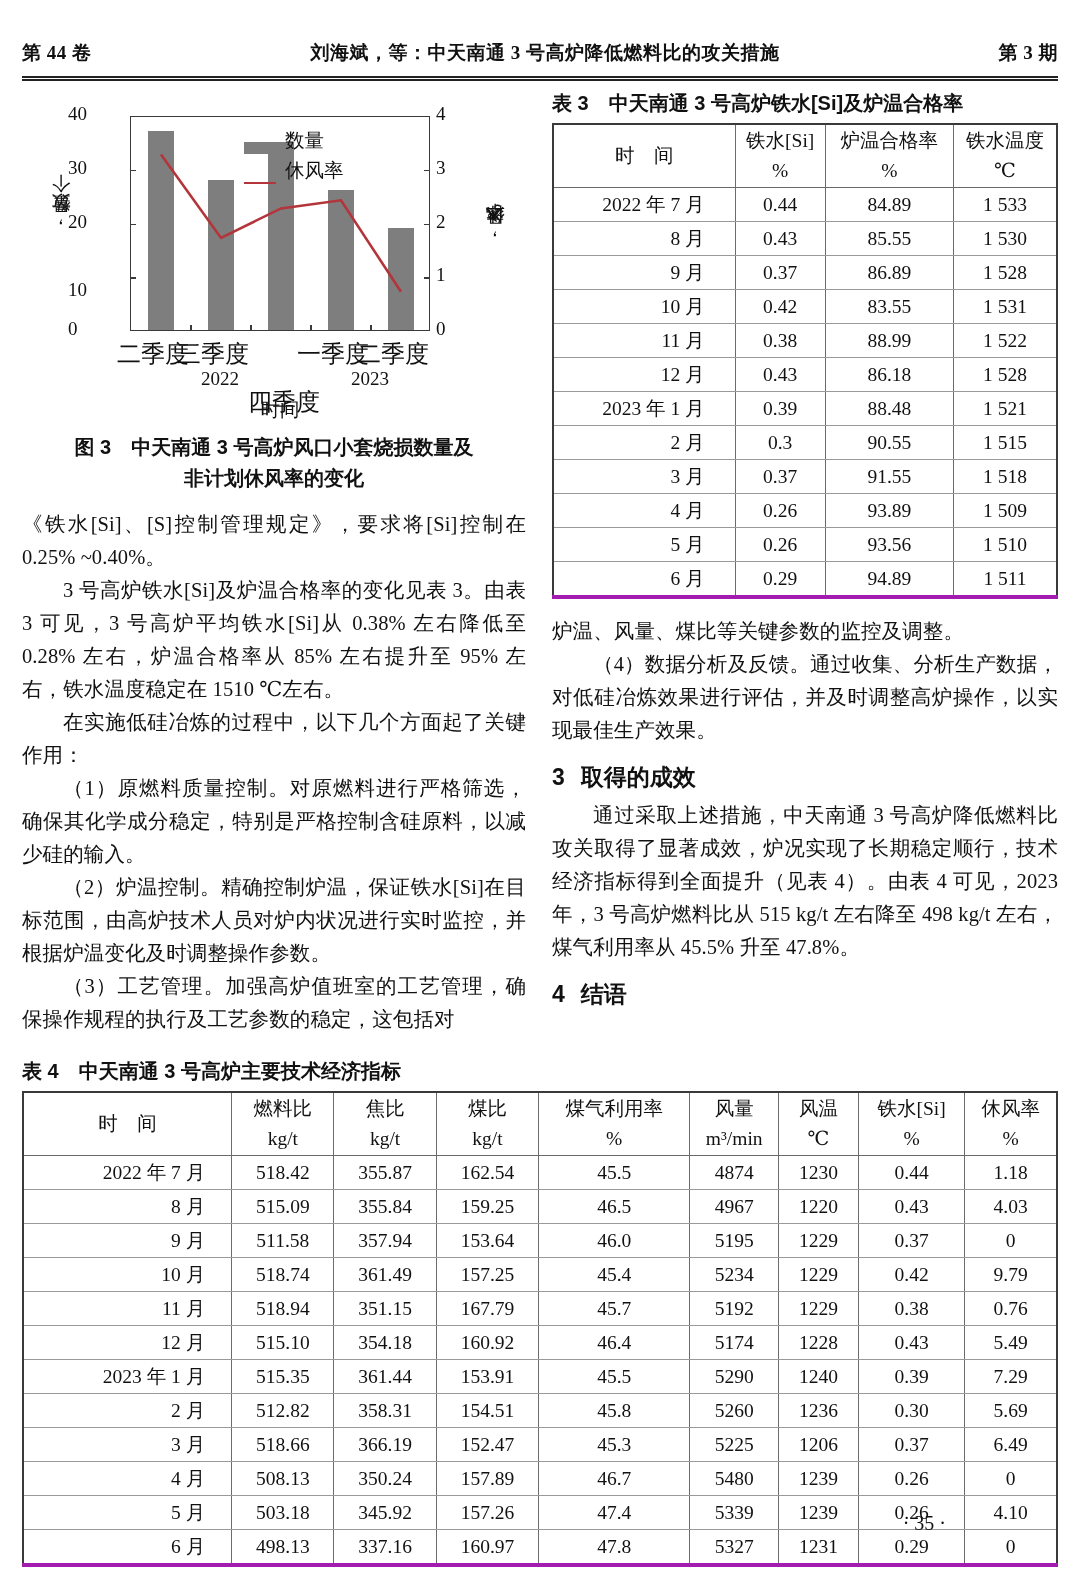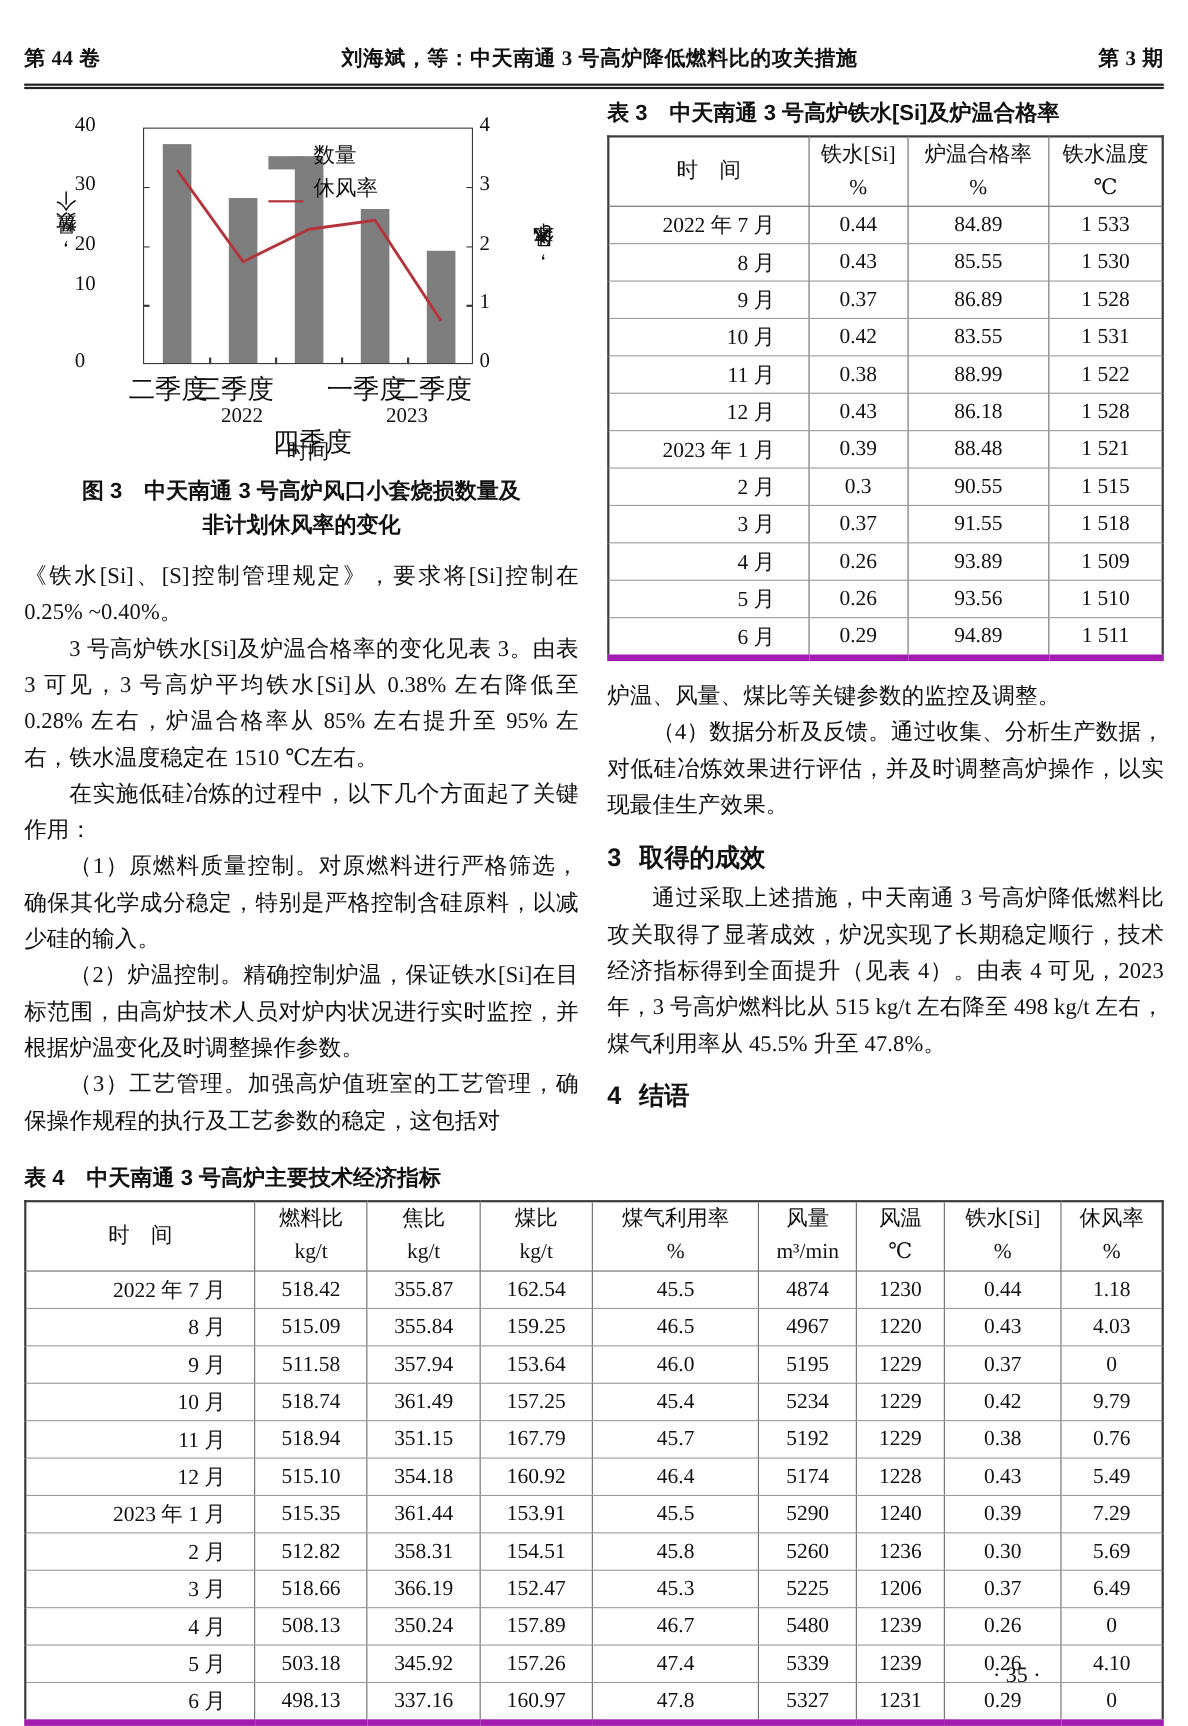--- a/index.html
+++ b/index.html
@@ -103,21 +103,21 @@
     border-left:1px solid #6c6c6c;
     border-right:1px solid #6c6c6c;
     border-top:1px solid #9a9a9a;
     border-bottom:1px solid #9a9a9a;
     padding:3px 6px;
     text-align:center;
     font-weight:normal;
   }
   table.t thead th { border-top:2px solid #3a3a3a; }
   table.t thead tr.hdr th { border-bottom:1.6px solid #6a6a6a; padding:0; }
-  table.t tbody tr:last-child td { border-bottom:6px solid #a21caf; }
+  table.t tbody tr:last-child td { border-bottom:4px solid #a21caf; }
   table.t td:first-child, table.t th:first-child { border-left:2px solid #3a3a3a; }
   table.t td:last-child, table.t th:last-child { border-right:2px solid #3a3a3a; }
   .hcell { display:flex; flex-direction:column; justify-content:center; min-height:62px; }
   .hcell .n { line-height:30px; }
   .hcell .u { line-height:30px; }
   .t3 td { height:32px; }
   .t3 td.m { text-align:right; padding-right:30px; }
   .t4 { font-size:19px; }
   .t4 td { height:30px; }
   .t4 td.m { text-align:right; padding-right:26px; }
@@ -160,21 +160,21 @@
         <span class="swatch-bar"></span>
         <span>数量</span>
       </div>
       <div class="row">
         <span class="swatch-line"></span>
         <span>休风率</span>
       </div>
     </div>
     <div class="xtitle">时间</div>
   <div class="ytick" style="top: 222px;">0</div>
-      <div class="ytick" style="top: 152px;">10</div>
+      <div class="ytick" style="top: 183px;">10</div>
       <div class="tickmark" style="left: 108px; top: 181.25px;"></div>
       <div class="ytick" style="top: 114.5px;">20</div>
       <div class="tickmark" style="left: 108px; top: 127.5px;"></div>
       <div class="ytick" style="top: 60.75px;">30</div>
       <div class="tickmark" style="left: 108px; top: 73.75px;"></div>
       <div class="ytick" style="top: 7px;">40</div>
       <div class="ytick-r" style="top: 222px;">0</div>
       <div class="ytick-r" style="top: 168.25px;">1</div>
       <div class="tickmark" style="left: 402px; top: 181.25px;"></div>
       <div class="ytick-r" style="top: 114.5px;">2</div>

